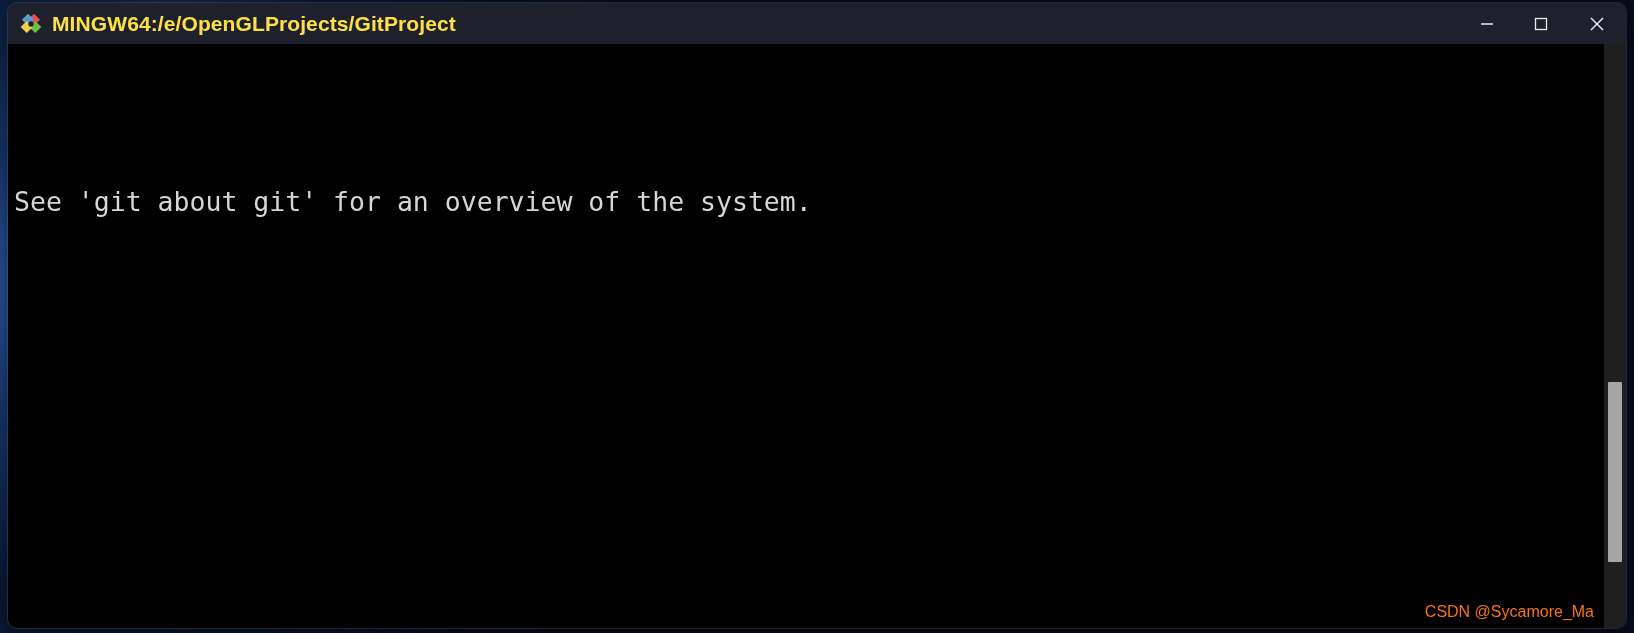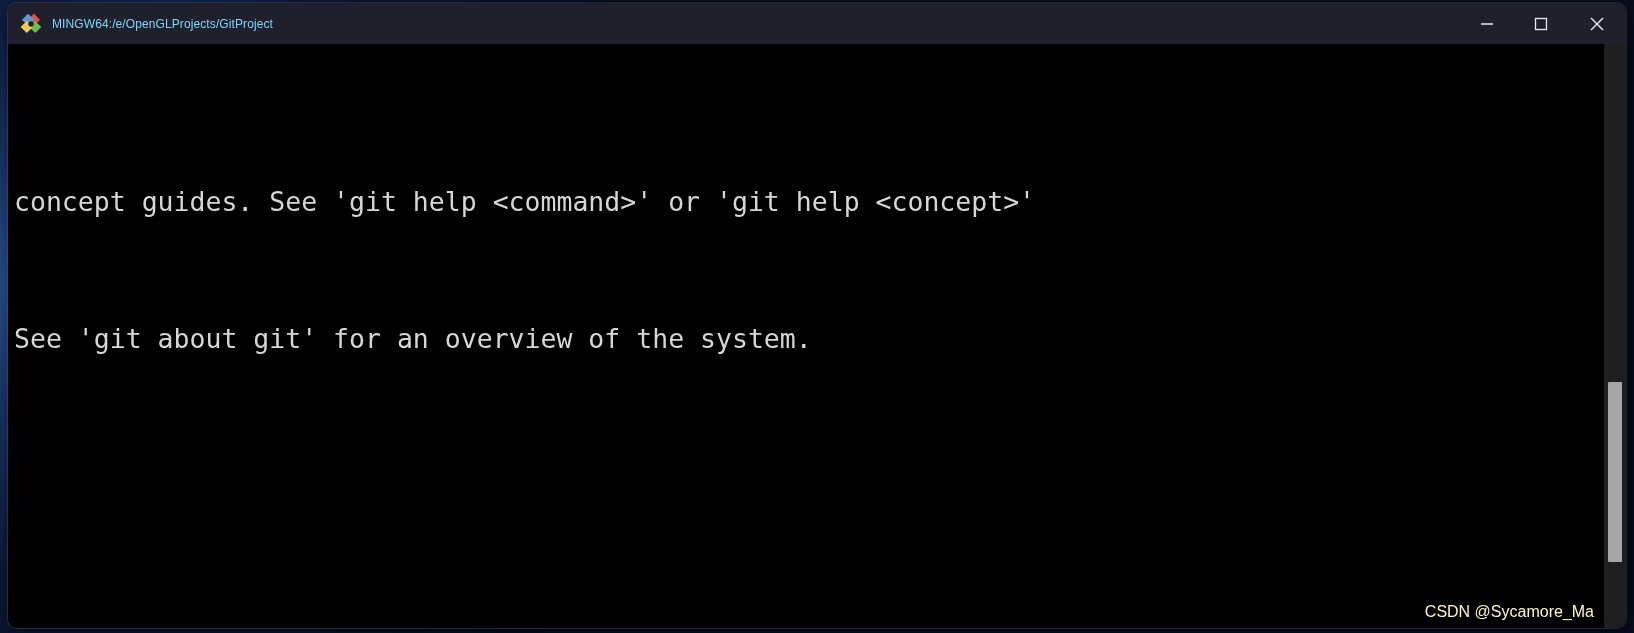--- a/index.html
+++ b/index.html
@@ -57,25 +57,26 @@
   }
   #title-icon {
     width: 22px;
     height: 22px;
     margin-left: 12px;
     margin-right: 10px;
     position: relative;
     flex: none;
   }
   #title-text {
-    color: #7dd3fc;
+    color: #fde047;
     font-family: "Liberation Sans", sans-serif;
-    font-size: 12px;
+    font-size: 21px;
     letter-spacing: 0.1px;
     white-space: nowrap;
+    font-weight: bold;
   }
   #win-controls {
     margin-left: auto;
     display: flex;
     height: 41px;
   }
   .win-btn {
     width: 54px;
     height: 41px;
     display: flex;
@@ -126,21 +127,21 @@
     height: 180px;
     background: #a6a6a6;
     border-radius: 1px;
   }
 
   
   #watermark {
     position: absolute;
     right: 32px;
     bottom: 7px;
-    color: #fef9c3;
+    color: #f97316;
     font-family: "Liberation Sans", sans-serif;
     font-size: 16px;
     white-space: nowrap;
   }
 </style>
 </head>
 <body>
 
 <div id="desktop"></div>
 
@@ -178,21 +179,20 @@
           <line x1="2" y1="2" x2="14" y2="14" stroke="#e8eaf0" stroke-width="1.35"></line>
           <line x1="14" y1="2" x2="2" y2="14" stroke="#e8eaf0" stroke-width="1.35"></line>
         </svg>
       </div>
     </div>
   </div>
 
   <div id="terminal">
     <div id="term-text">
 
-      <div class="ln"><span class="c-white">concept guides. See 'git help &lt;command&gt;' or 'git help &lt;concept&gt;'</span></div>
       <div class="ln"><span class="c-white">See 'git about git' for an overview of the system.</span></div>
 
       
 
       
       
 
       
 
       

